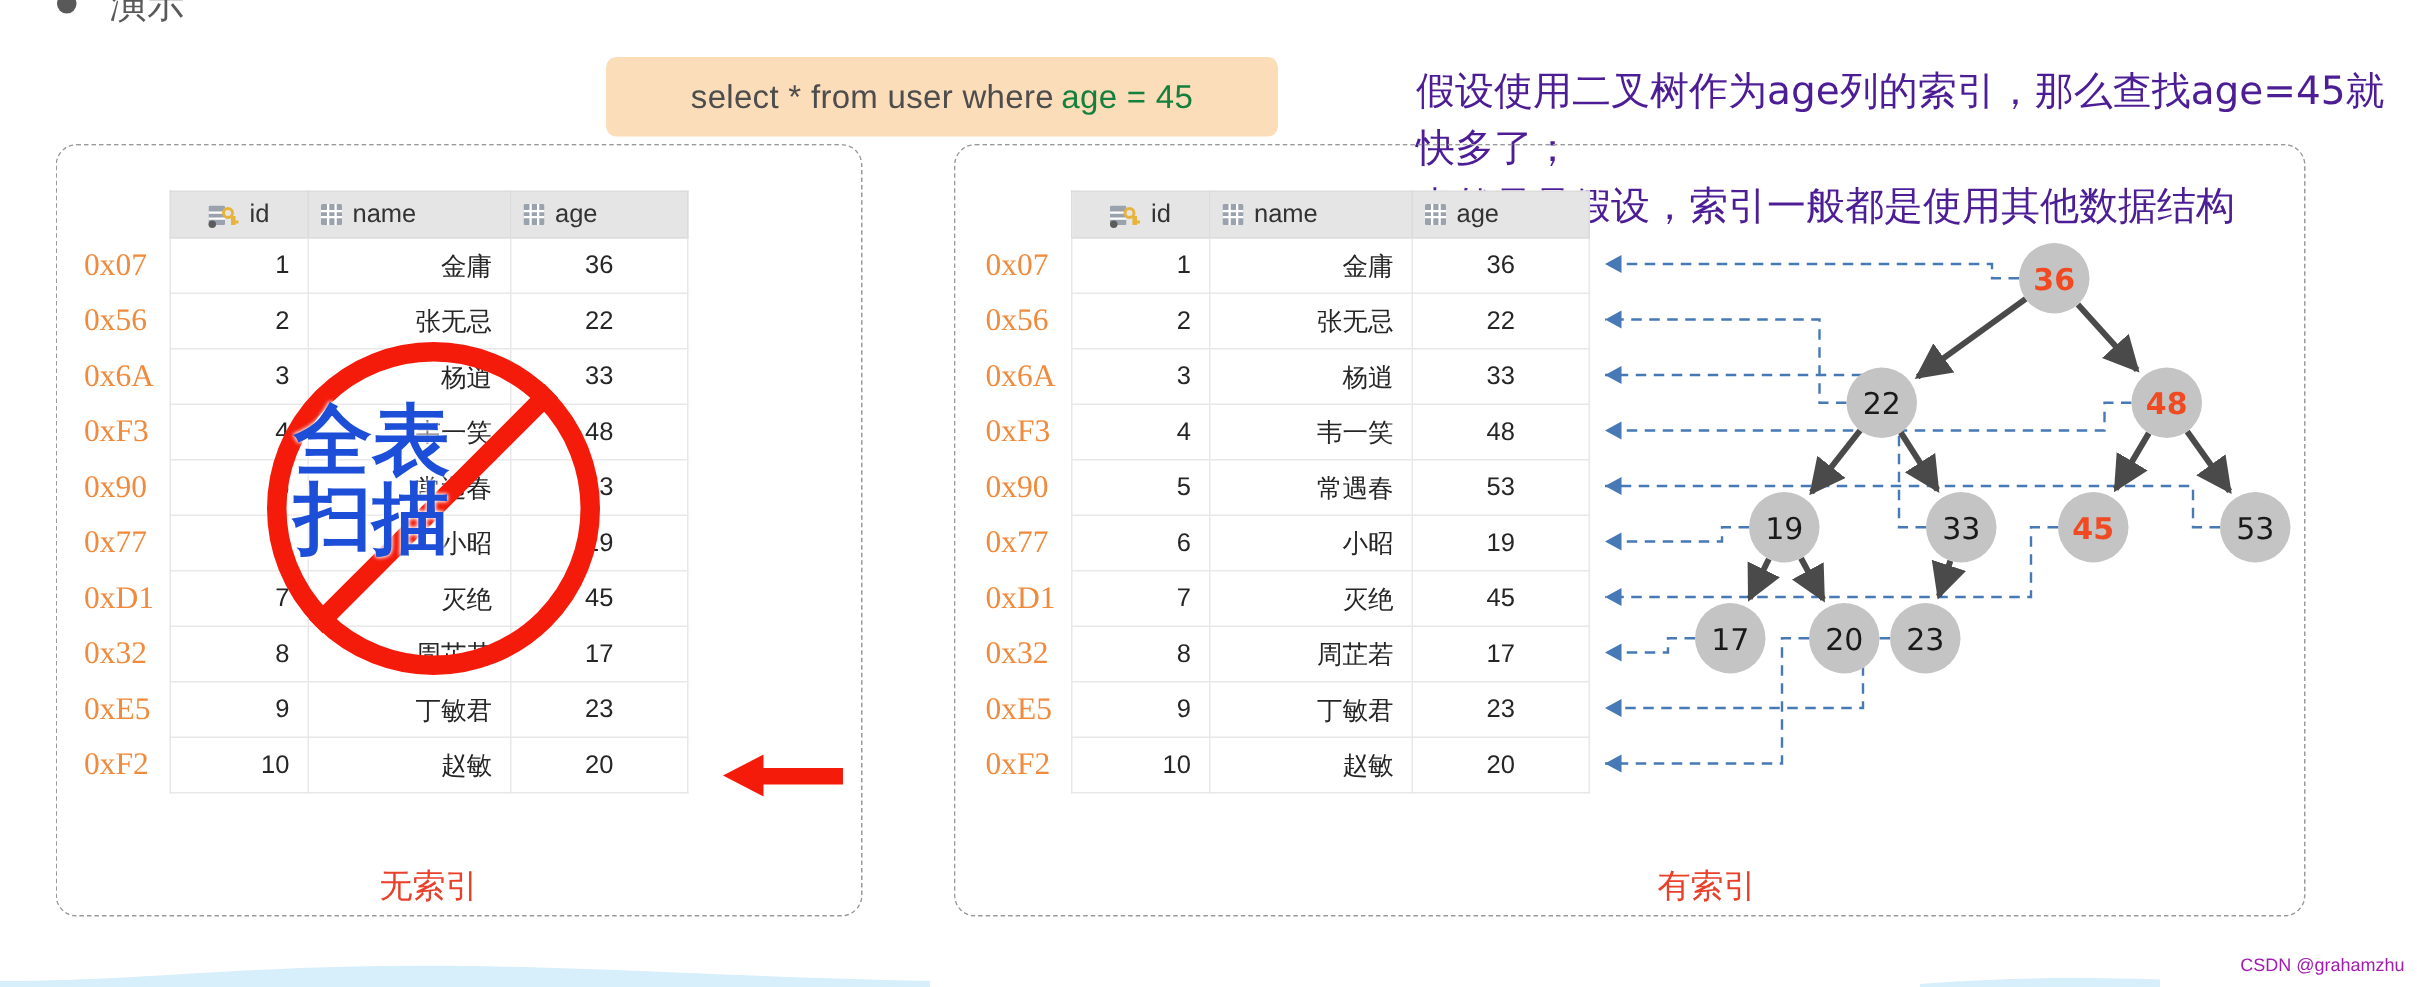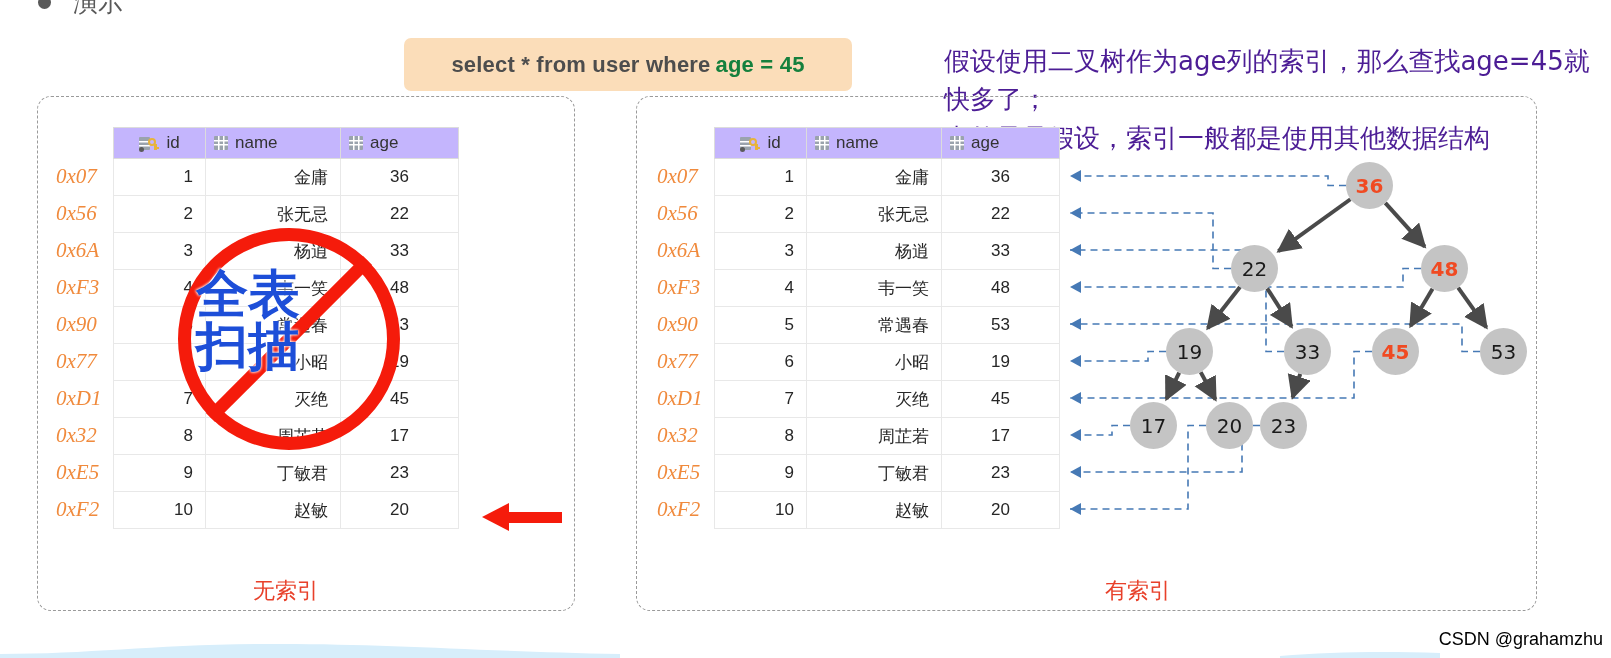--- a/index.html
+++ b/index.html
@@ -25,21 +25,20 @@
 
   
   #sql-pill {
     position: absolute; left: 404px; top: 38px;
     width: 448px; height: 53px;
     background: #fbddb9;
     border-radius: 7px;
     display: flex; align-items: center; justify-content: center;
     font-size: 22px; color: #4d4d4d;
     letter-spacing: .2px;
-    font-weight: bold;
   }
   #sql-pill .hl { color: #15803d; margin-left: 5px; }
 
   
   #red-note {
     position: absolute; left: 944px; top: 42px;
     color: #4c1d95; font-size: 26px; line-height: 1.48;
     white-space: pre-line;
     font-family: "DejaVu Sans", "Liberation Sans", sans-serif;
   }
@@ -59,21 +58,21 @@
   #tbl-left  { left: 113px; top: 127px; }
   #tbl-right { left: 714px; top: 127px; }
 
   table.grid {
     border-collapse: collapse;
     background: #ffffff;
     font-size: 17px;
     table-layout: fixed;
   }
   table.grid th {
-    background: #c4b5fd;
+    background: #e5e5e5;
     border: 1px solid #dcdcdc;
     height: 31px;
     font-weight: normal;
     color: #333;
     font-size: 17px;
     padding: 0 8px;
   }
   table.grid td {
     border: 1px solid #e8e8e8;
     height: 37px;
@@ -123,21 +122,21 @@
   .ic-pk .key .stem {
     position: absolute; left: 6px; top: 6px; width: 2.2px; height: 6px;
     background: #e8b33a;
   }
   .ic-pk .key .tooth {
     position: absolute; left: 6px; top: 9px; width: 5px; height: 2.2px;
     background: #e8b33a;
   }
 
   
-  .addr-col { position: absolute; font-style: italic; }
+  .addr-col { position: absolute; }
   #addr-left  { left: 56px;  top: 158px; }
   #addr-right { left: 657px; top: 158px; }
   .addr {
     height: 37px; line-height: 37px;
     color: #f08a3c;
     font-family: "Liberation Serif", "DejaVu Serif", serif;
     font-size: 21px;
     white-space: nowrap;
   }
 
@@ -202,21 +201,21 @@
     font-family: "DejaVu Sans","Liberation Sans",sans-serif;
   }
   .node.match { color: #f04a22; font-weight: bold; }
 
   
   #pointers { position: absolute; left: 1050px; top: 140px; width: 500px; height: 420px; }
 
   
   #watermark {
     position: absolute; right: 8px; bottom: 8px;
-    color: #000000; font-size: 18px;
+    color: #a21caf; font-size: 12px;
   }
 
   
   #wave { position: absolute; left: 0; bottom: 0; width: 100%; height: 18px; }
 </style>
 </head>
 <body>
 
 <div id="slide-heading">
   <span class="bullet"></span>

